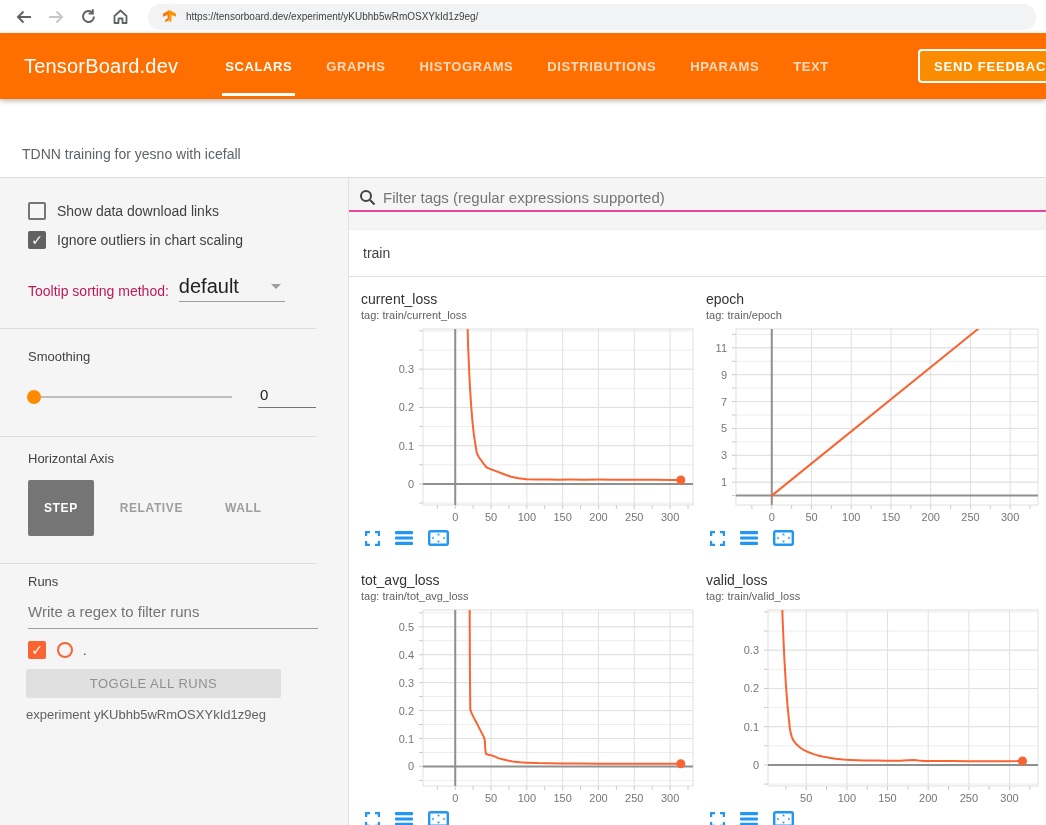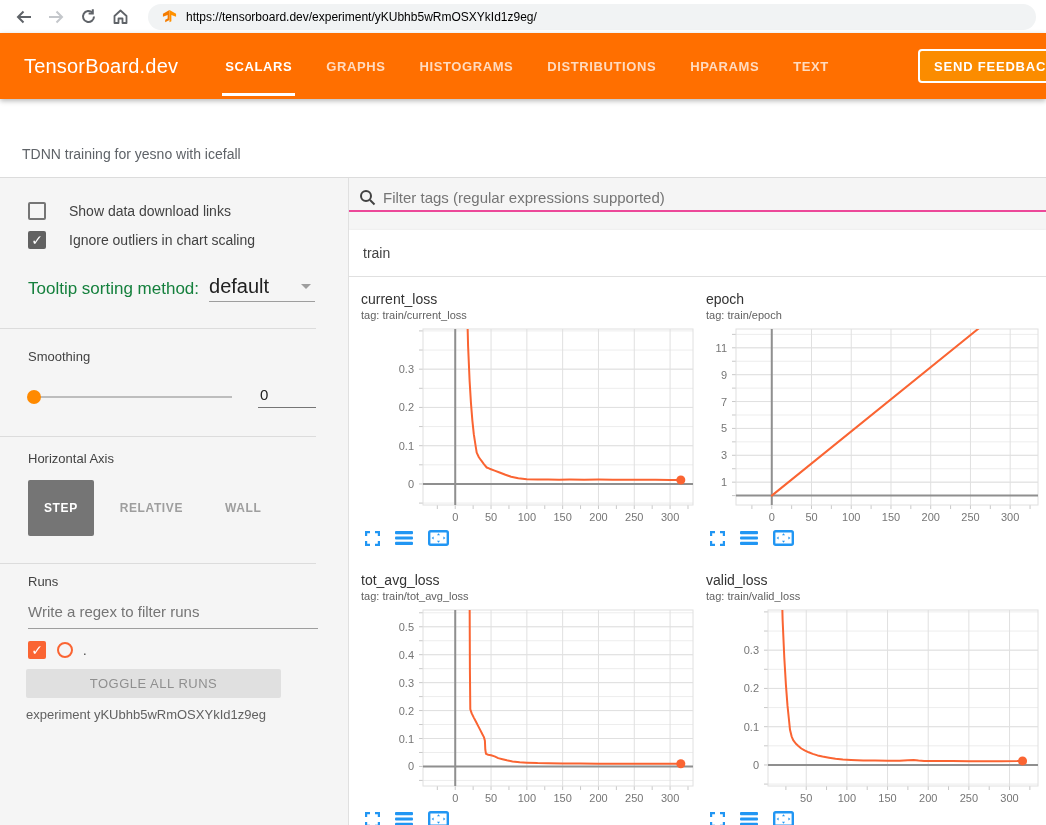--- a/index.html
+++ b/index.html
@@ -3,21 +3,21 @@
 <meta charset="utf-8">
 <style>
   * { margin:0; padding:0; box-sizing:border-box; }
   html,body { width:1046px; height:825px; overflow:hidden; background:#fff;
               font-family:"Liberation Sans","DejaVu Sans",sans-serif; }
 
   
   .browser-bar { height:33px; background:#fff; display:flex; align-items:center; padding:0 10px 0 8px; }
   .nav-btn { width:26px; height:26px; display:flex; align-items:center; justify-content:center; border-radius:50%; margin:0 3px; flex:0 0 auto; }
   .url-pill { flex:1; height:26px; background:#f1f3f4; border-radius:13px; margin-left:12px; display:flex; align-items:center; padding:0 14px; }
-  .url-text { font-size:12px; color:#000000; margin-left:9px; white-space:nowrap; }
+  .url-text { font-size:10px; color:#404040; margin-left:9px; white-space:nowrap; }
 
   
   .app-header { position:relative; height:66px; background:#ff6f00; display:flex; align-items:stretch; overflow:hidden;
                 box-shadow:0 2px 5px rgba(0,0,0,.28); z-index:5; }
   .logo { align-self:center; margin-left:24px; color:#fff; font-size:20px; font-weight:500; letter-spacing:.2px; white-space:nowrap; }
   .tabs { display:flex; margin-left:30px; align-items:stretch; }
   .tab { position:relative; display:flex; align-items:center; padding:0 17px; color:rgba(255,255,255,.75);
          font-size:13px; font-weight:700; letter-spacing:.6px; cursor:pointer; white-space:nowrap; }
   .tab.active { color:#fff; }
   .tab.active::after { content:""; position:absolute; left:14px; right:14px; bottom:3px; height:3px; background:#fff; }
@@ -26,28 +26,28 @@
                   letter-spacing:.8px; display:flex; align-items:center; padding-left:14px; white-space:nowrap; }
 
   
   .title-band { height:79px; background:#fff; border-bottom:1px solid #dcdcdc; display:flex; align-items:flex-end; }
   .exp-title { padding:0 0 15px 22px; font-size:14px; color:#5f6368; }
 
   
   .content { display:flex; height:647px; }
   .sidebar { width:349px; flex:0 0 349px; background:#f5f5f5; border-right:1px solid #e0e0e0; padding-top:22px; overflow:hidden; }
   .main { flex:1; background:#f5f5f5; overflow:hidden; }
-  .chk-row { display:flex; align-items:center; margin:0 0 7px 28px; height:22px;gap:12px; }
+  .chk-row { display:flex; align-items:center; margin:0 0 7px 28px; height:22px; }
   .chk { width:18px; height:18px; border-radius:2px; flex:0 0 auto; display:flex; align-items:center; justify-content:center; }
   .chk.off { border:2px solid #757575; background:#f5f5f5; }
   .chk.on  { background:#616161; color:#fff; font-size:14px; font-weight:700; }
   .chk.run { background:#fa6432; color:#fff; font-size:14px; font-weight:700; }
   .chk-label { margin-left:11px; font-size:14px; color:#424242; }
   .tooltip-row { display:flex; align-items:flex-end; margin:24px 0 0 28px; }
-  .tooltip-label { font-size:17px; color:#15803d; padding-bottom:3px; }
+  .tooltip-label { font-size:14px; color:#be185d; padding-bottom:3px; }
   .select-box { margin-left:10px; width:106px; border-bottom:1px solid #9e9e9e; display:flex; align-items:center; justify-content:space-between; padding-bottom:3px; }
   .select-value { font-size:20px; color:#212121; }
   .caret { width:0; height:0; border-left:5px solid transparent; border-right:5px solid transparent; border-top:5px solid #9e9e9e; margin-right:4px; }
   .divider { border-top:1px solid #dcdcdc; margin-right:32px; }
   .d1 { margin-top:26px; } .d2 { margin-top:28px; } .d3 { margin-top:27px; }
   .section-label { font-size:13px; color:#424242; margin:20px 0 0 28px; }
   .slider-row { display:flex; align-items:center; margin:22px 0 0 28px; padding-right:32px; }
   .slider-track { position:relative; flex:1; height:2px; background:#bdbdbd; margin-right:26px; }
   .slider-thumb { position:absolute; left:-1px; top:-6px; width:14px; height:14px; border-radius:50%; background:#ff8a00; }
   .value-input { width:58px; border:none; border-bottom:1px solid #757575; background:transparent; font-size:15px; color:#212121; padding:0 0 4px 2px; font-family:inherit; }

